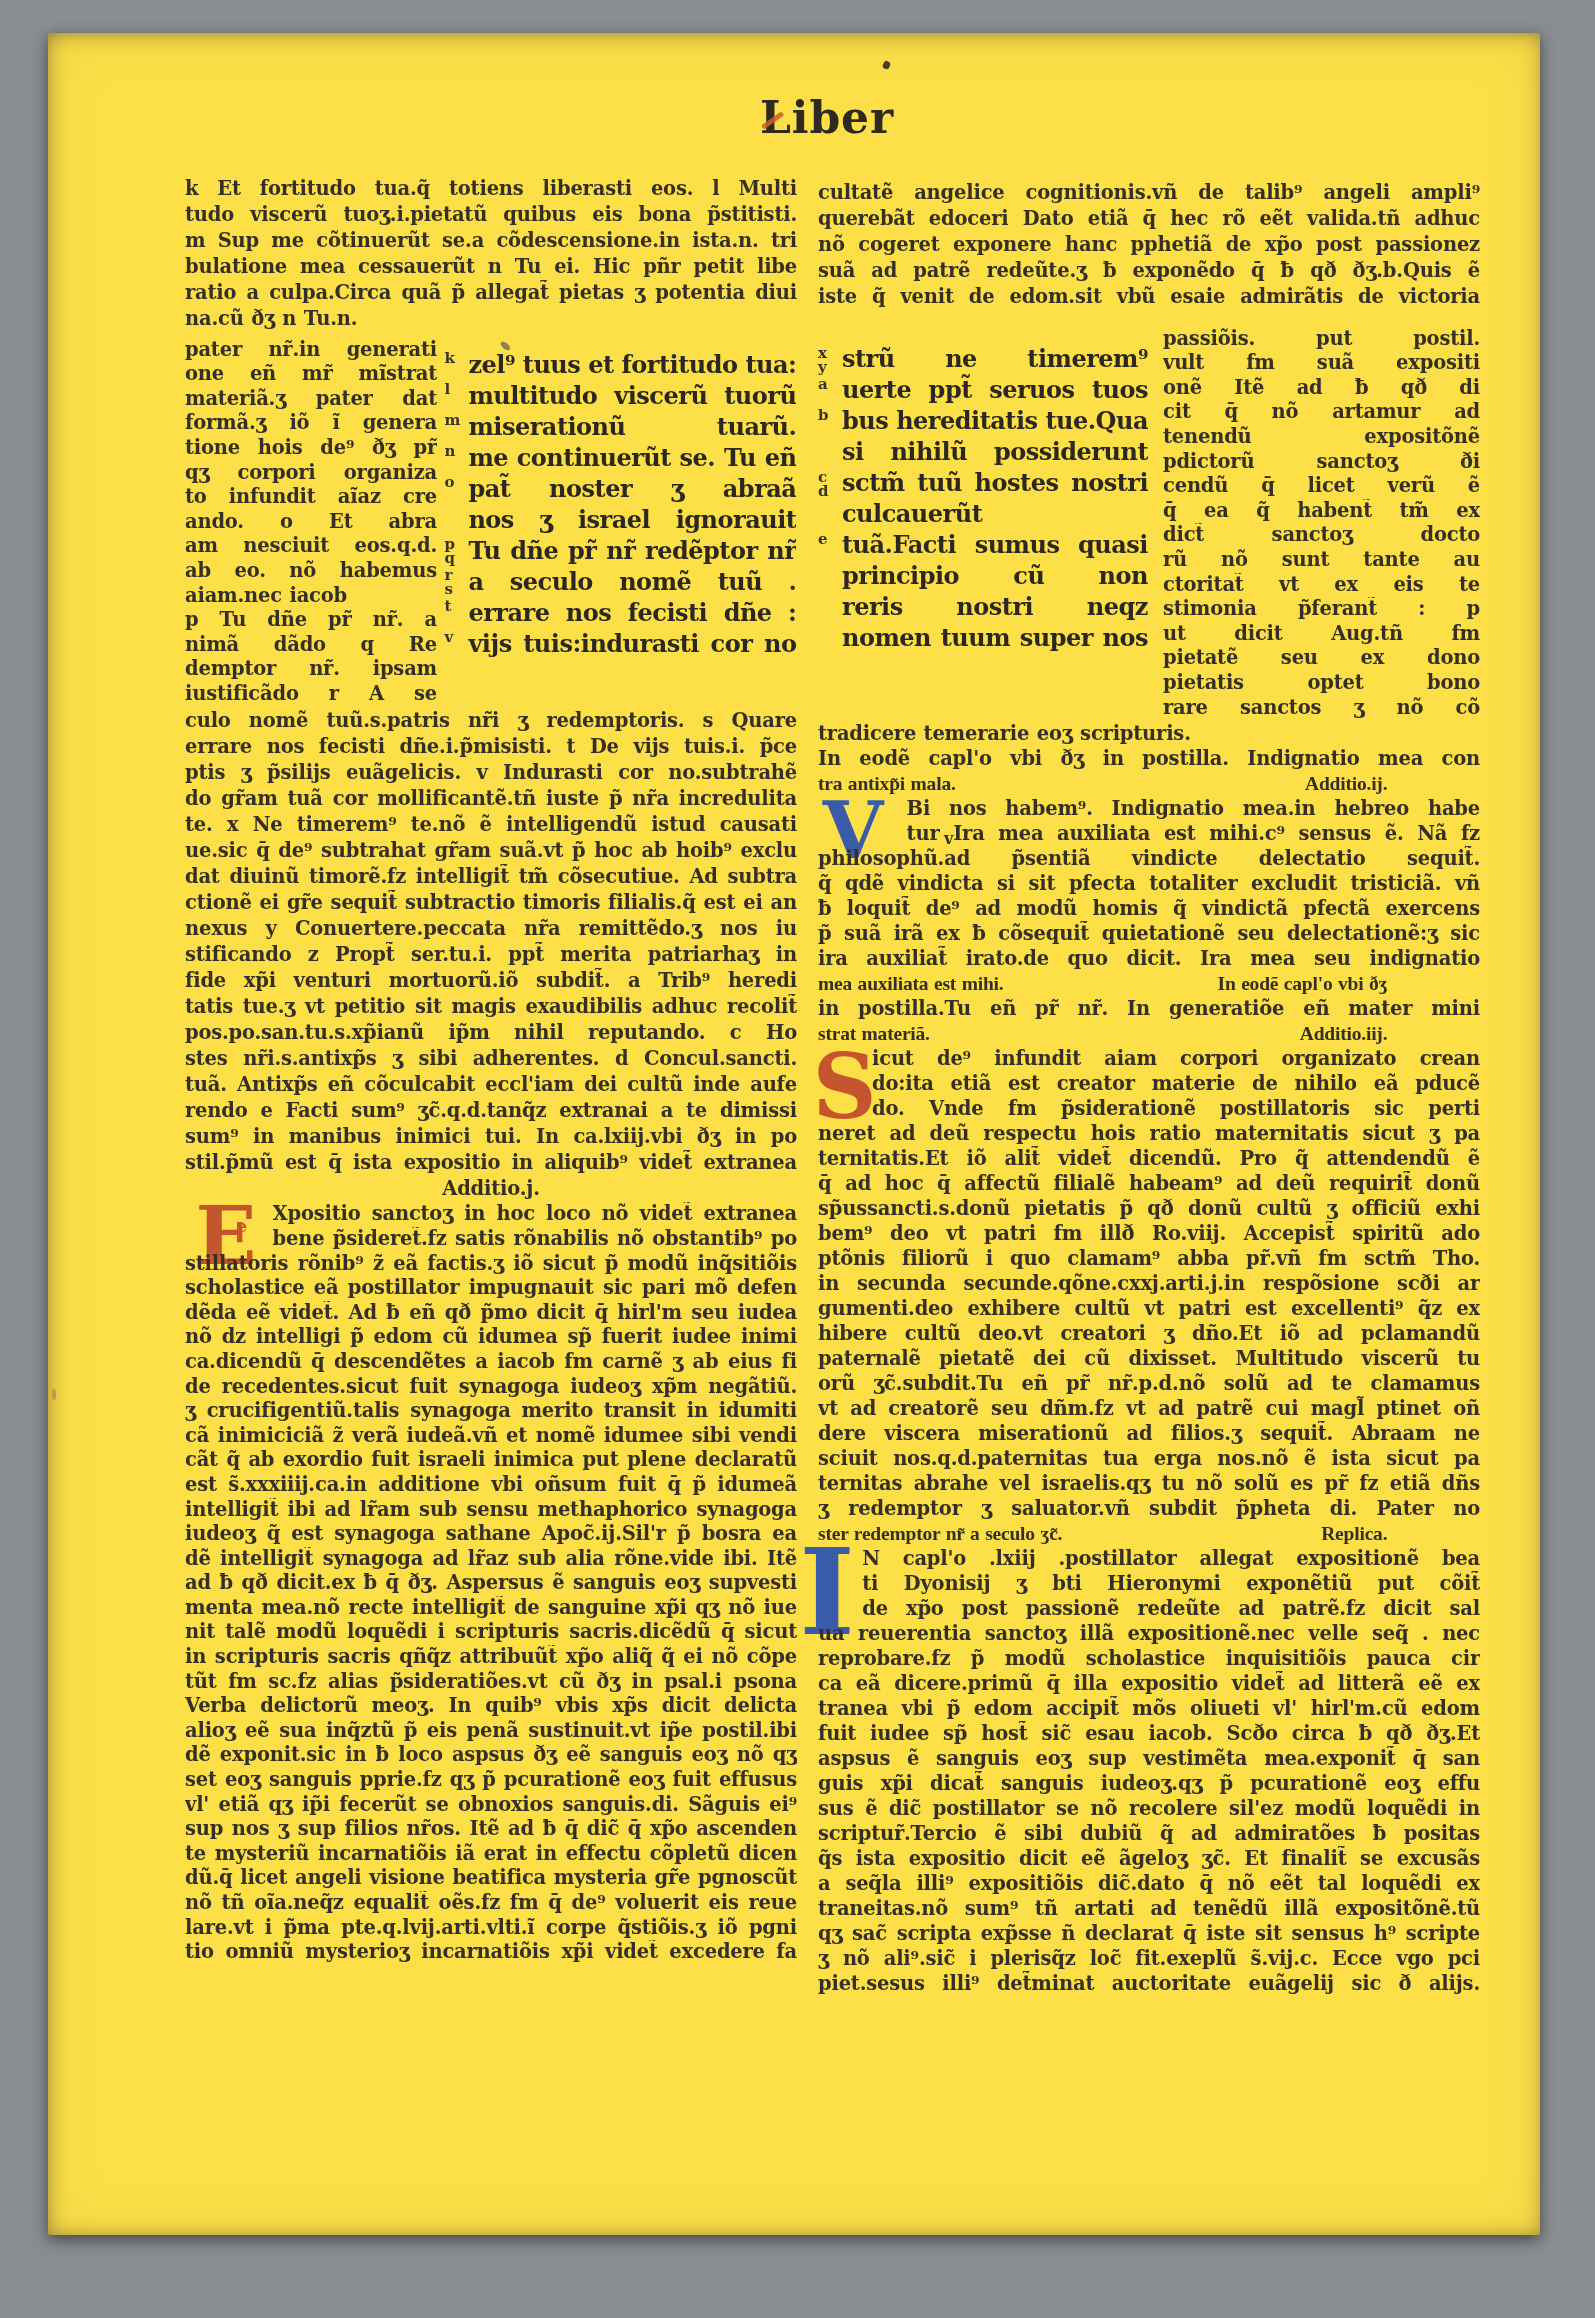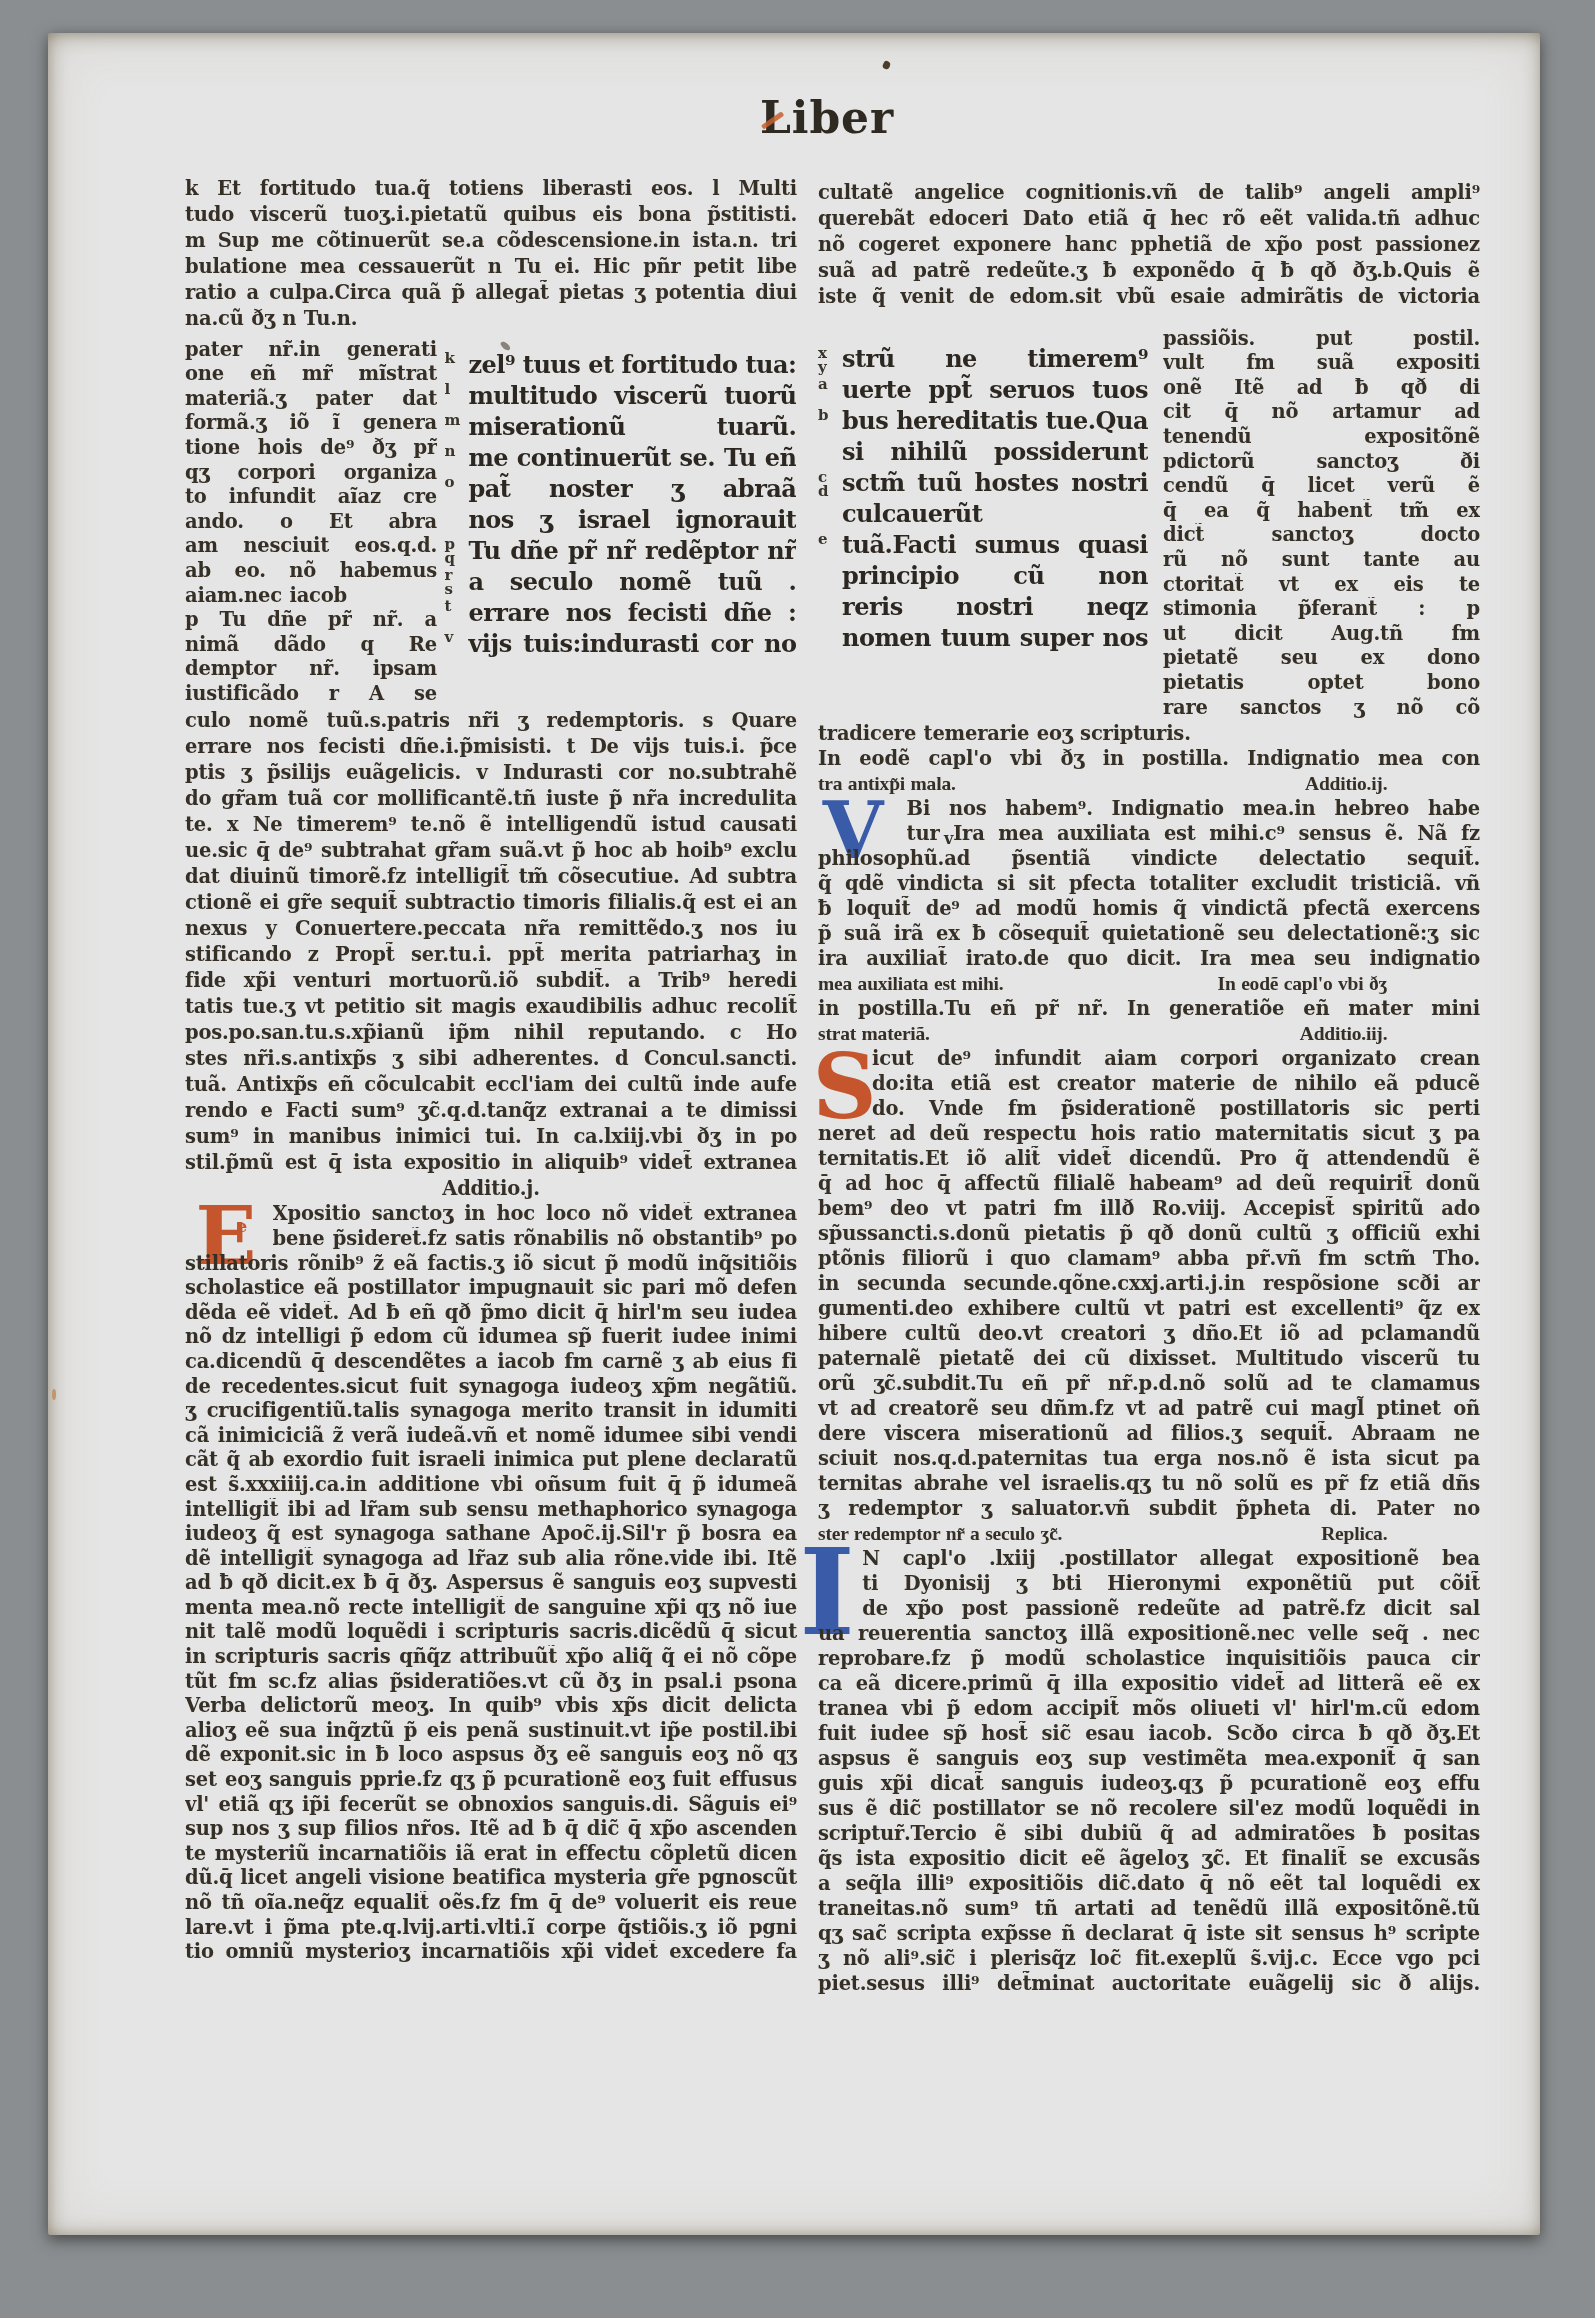--- a/index.html
+++ b/index.html
@@ -3,21 +3,21 @@
 <meta charset="utf-8">
 <style>
   html,body{margin:0;padding:0;}
   body{
     width:1595px;height:2319px;position:relative;overflow:hidden;
     background:#8b8e90;
     font-family:"DejaVu Serif","Liberation Serif",serif;
   }
   .paper{
     position:absolute;left:48px;top:33px;width:1492px;height:2202px;
-    background:#e5e5e5;border-radius:2.8px;
+    background:#fde047;border-radius:2.8px;
     box-shadow:0 4.6px 15px rgba(0,0,0,.5),
       inset 0 0 56px rgba(125,110,75,.16),
       inset 13px 0 18.6px -11px rgba(90,75,50,.4),
       inset -11px 0 16.7px -11px rgba(90,75,50,.33),
       inset 0 15px 18.6px -13px rgba(90,75,50,.45),
       inset 0 -13px 18.6px -13px rgba(90,75,50,.38);
   }
   .header{
     position:absolute;left:712px;top:59px;
     font-size:44px;font-weight:700;color:#2e2921;letter-spacing:0.9px;
@@ -364,22 +364,22 @@
           </div>
         </div>
       <div class="lines para" id="paraS">
         <span class="drop red" id="dropS">S</span>
       <div class="tl">icut de⁹ infundit aiam corpori organizato crean</div>
           <div class="tl">do:ita etiã est creator materie de nihilo eã pducẽ</div>
           <div class="tl">do. Vnde fm p̃siderationẽ postillatoris sic perti</div>
           <div class="tl">neret ad deũ respectu hois ratio maternitatis sicut ʒ pa</div>
           <div class="tl">ternitatis.Et iõ alit̃ videt̃ dicendũ. Pro q̃ attendendũ ẽ</div>
           <div class="tl">q̄ ad hoc q̄ affectũ filialẽ habeam⁹ ad deũ requirit̃ donũ</div>
+          <div class="tl">sp̃ussancti.s.donũ pietatis p̃ qð donũ cultũ ʒ officiũ exhi</div>
           <div class="tl">bem⁹ deo vt patri fm illð Ro.viij. Accepist̃ spiritũ ado</div>
-          <div class="tl">sp̃ussancti.s.donũ pietatis p̃ qð donũ cultũ ʒ officiũ exhi</div>
           <div class="tl">ptõnis filiorũ i quo clamam⁹ abba pr̃.vñ fm sctm̃ Tho.</div>
           <div class="tl">in secunda secunde.qõne.cxxj.arti.j.in respõsione scði ar</div>
           <div class="tl">gumenti.deo exhibere cultũ vt patri est excellenti⁹ q̃z ex</div>
           <div class="tl">hibere cultũ deo.vt creatori ʒ dño.Et iõ ad pclamandũ</div>
           <div class="tl">paternalẽ pietatẽ dei cũ dixisset. Multitudo viscerũ tu</div>
           <div class="tl">orũ ʒc̃.subdit.Tu eñ pr̃ nr̃.p.d.nõ solũ ad te clamamus</div>
           <div class="tl">vt ad creatorẽ seu dñm.fz vt ad patrẽ cui magl̃ ptinet oñ</div>
           <div class="tl">dere viscera miserationũ ad filios.ʒ sequit̃. Abraam ne</div>
           <div class="tl">sciuit nos.q.d.paternitas tua erga nos.nõ ẽ ista sicut pa</div>
           <div class="tl">ternitas abrahe vel israelis.qʒ tu nõ solũ es pr̃ fz etiã dñs</div>

